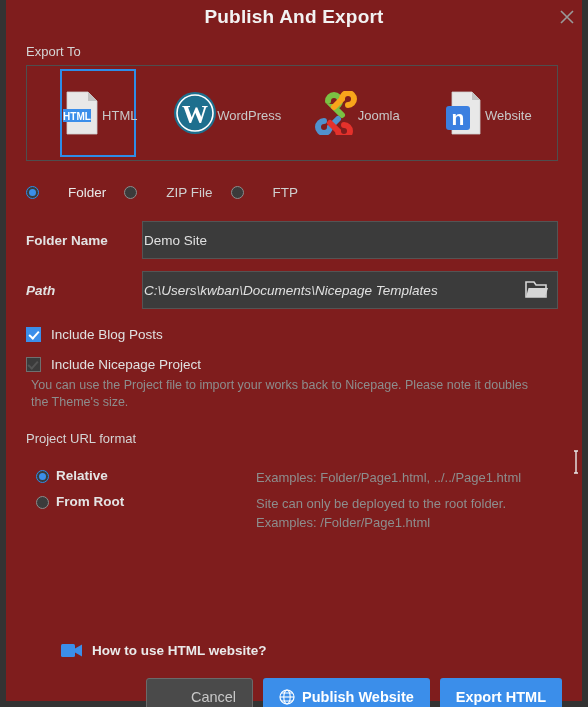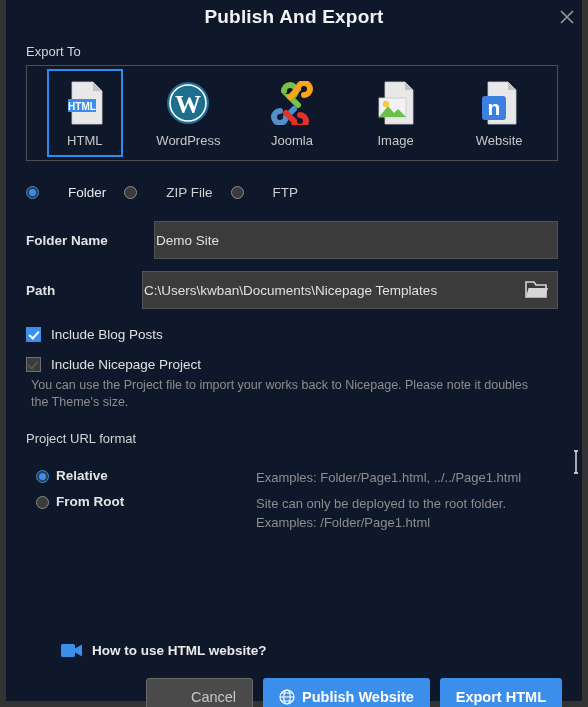--- a/index.html
+++ b/index.html
@@ -13,21 +13,21 @@
     overflow: hidden;
     font-family: "Liberation Sans", sans-serif;
     color: #d8d8d8;
     -webkit-font-smoothing: antialiased;
   }
 
   .dialog {
     position: relative;
     width: 588px;
     height: 707px;
-    background: #0f172a;
+    background: #7f1d1d;
     box-sizing: border-box;
     border-left: 6px solid #333333;
     border-right: 6px solid #333333;
     border-bottom: 6px solid #333333;
   }
 
   
   .titlebar {
     position: relative;
     height: 34px;
@@ -65,21 +65,21 @@
     display: flex;
     align-items: center;
     justify-content: space-around;
     padding: 0 6px;
     box-sizing: border-box;
   }
   .tile {
     width: 76px;
     height: 88px;
     display: flex;
-    flex-direction: column;
+    flex-direction: row;
     align-items: center;
     justify-content: center;
     box-sizing: border-box;
     border: 2px solid transparent;
     cursor: pointer;
   }
   .tile.selected { border-color: #2e8de8; }
   .tile .glyph {
     height: 50px;
     display: flex;
@@ -337,32 +337,20 @@
         <svg width="44" height="44" viewBox="0 0 44 44">
           <path d="M14 10 a6 6 0 1 1 6 6 L28 24" stroke="#7ac143" stroke-width="6" fill="none" stroke-linecap="round"></path>
           <path d="M34 14 a6 6 0 1 0 -6 -6 L20 16" stroke="#f9a41b" stroke-width="6" fill="none" stroke-linecap="round"></path>
           <path d="M10 30 a6 6 0 1 0 6 6 L24 28" stroke="#5091cd" stroke-width="6" fill="none" stroke-linecap="round"></path>
           <path d="M30 34 a6 6 0 1 1 -6 6 L16 32" stroke="#e4312b" stroke-width="6" fill="none" stroke-linecap="round"></path>
         </svg>
       </div>
       <div class="tlabel">Joomla</div>
     </div>
 
-    <div class="tile">
-      <div class="glyph">
-        <svg width="44" height="46" viewBox="0 0 44 46">
-          <path d="M11 2 H31 L39 10 V44 H11 Z" fill="#e8e8e8" stroke="#cfcfcf" stroke-width="0.8"></path>
-          <path d="M31 2 L39 10 H31 Z" fill="#c2c2c2"></path>
-          <rect x="5" y="18" width="27" height="19" fill="#f2f2f2" stroke="#c8c8c8" stroke-width="0.8"></rect>
-          <circle cx="12" cy="24" r="3.2" fill="#f5c944"></circle>
-          <path d="M5 37 L14 26 L20 33 L24 29 L32 37 Z" fill="#6cbf4a"></path>
-        </svg>
-      </div>
-      <div class="tlabel">Image</div>
-    </div>
 
     <div class="tile">
       <div class="glyph">
         <svg width="44" height="46" viewBox="0 0 44 46">
           <path d="M11 2 H31 L39 10 V44 H11 Z" fill="#e8e8e8" stroke="#cfcfcf" stroke-width="0.8"></path>
           <path d="M31 2 L39 10 H31 Z" fill="#c2c2c2"></path>
           <rect x="5" y="16" width="24" height="24" rx="3" fill="#3b7fe0"></rect>
           <text x="17" y="35" font-family="Liberation Sans, sans-serif" font-size="21" font-weight="bold" fill="#ffffff" text-anchor="middle">n</text>
         </svg>
       </div>
@@ -380,28 +368,28 @@
         <span class="radio"></span>
         <span class="radio-label">ZIP File</span>
       </div>
       <div class="radio-opt">
         <span class="radio"></span>
         <span class="radio-label">FTP</span>
       </div>
     </div>
   </div>
 
-  <div class="row" style="margin-top:18px;gap:12px;">
+  <div class="row" style="margin-top:18px;">
     <div class="row-label">Folder Name</div>
     <div class="field" placeholder="Folder Name">
       <span class="val">Demo Site</span>
     </div>
   </div>
 
-  <div class="row" style="margin-top:12px;">
+  <div class="row" style="margin-top:12px;font-style:italic;">
     <div class="row-label">Path</div>
     <div class="field" placeholder="Path">
       <span class="val">C:\Users\kwban\Documents\Nicepage Templates</span>
       <span class="browse-icon">
         <svg width="24" height="22" viewBox="0 0 24 22">
           <path d="M1 3 H9 L11 6 H21 V18 H1 Z" fill="none" stroke="#d6d6d6" stroke-width="1.6"></path>
           <path d="M3.5 9 H23 L20 18 H1 Z" fill="#d6d6d6"></path>
         </svg>
       </span>
     </div>

